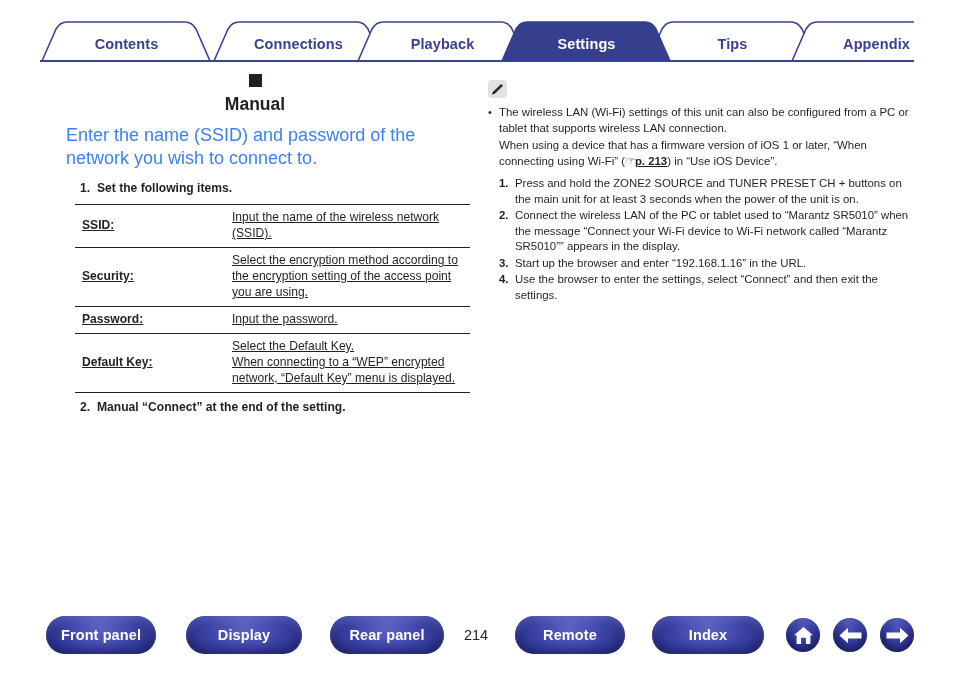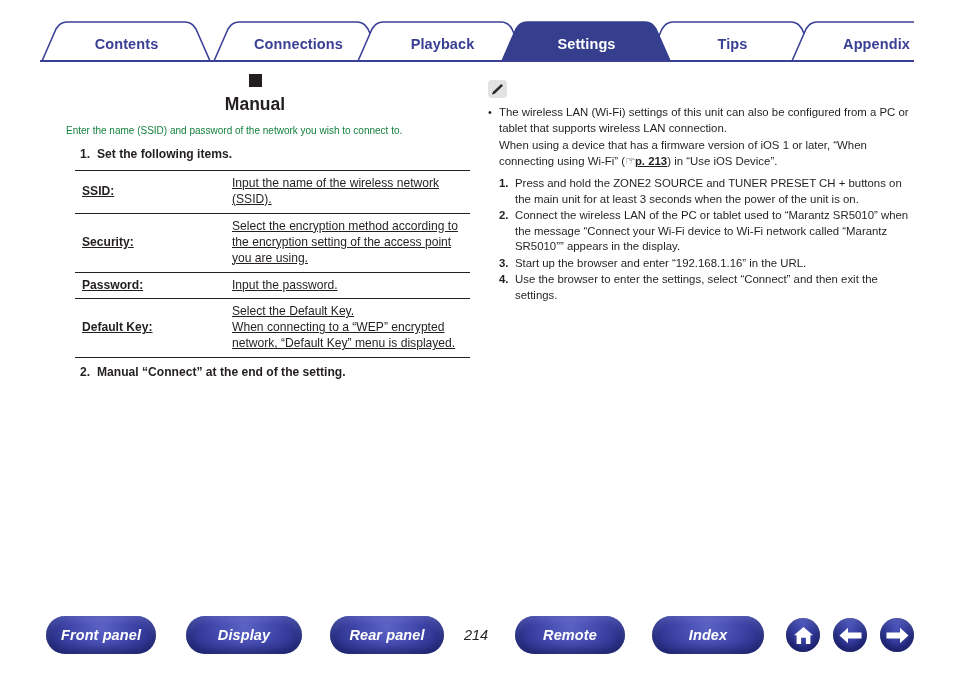--- a/index.html
+++ b/index.html
@@ -78,23 +78,23 @@
   }
   .heading-text {
     font-size: 17.5px;
     font-weight: bold;
     color: #231f20;
     line-height: 1;
   }
 
   .intro {
     margin: 0 0 10px 26px;
-    font-size: 10px;
+    font-size: 18px;
     line-height: 1.33;
-    color: #15803d;
+    color: #3b82f6;
     width: 400px;
   }
 
   
   .step {
     display: flex;
     margin-left: 40px;
     margin-bottom: 4px;
     font-size: 12.1px;
     line-height: 1.32;
@@ -207,21 +207,20 @@
     flex: 1;
   }
 
   
   .footer {
     position: absolute;
     left: 0;
     top: 616px;
     width: 954px;
     height: 45px;
-    font-style: italic;
   }
   .pill {
     position: absolute;
     top: 0;
     height: 38px;
     border-radius: 19px;
     background:
       radial-gradient(ellipse 64% 150% at 50% 30%, #5b63c4 0%, #4349ae 38%, #2e3590 72%, #262c7d 100%);
     box-shadow: inset 0 -5px 9px rgba(20,24,80,0.55), inset 0 4px 7px rgba(140,150,230,0.35);
     color: #ffffff;

